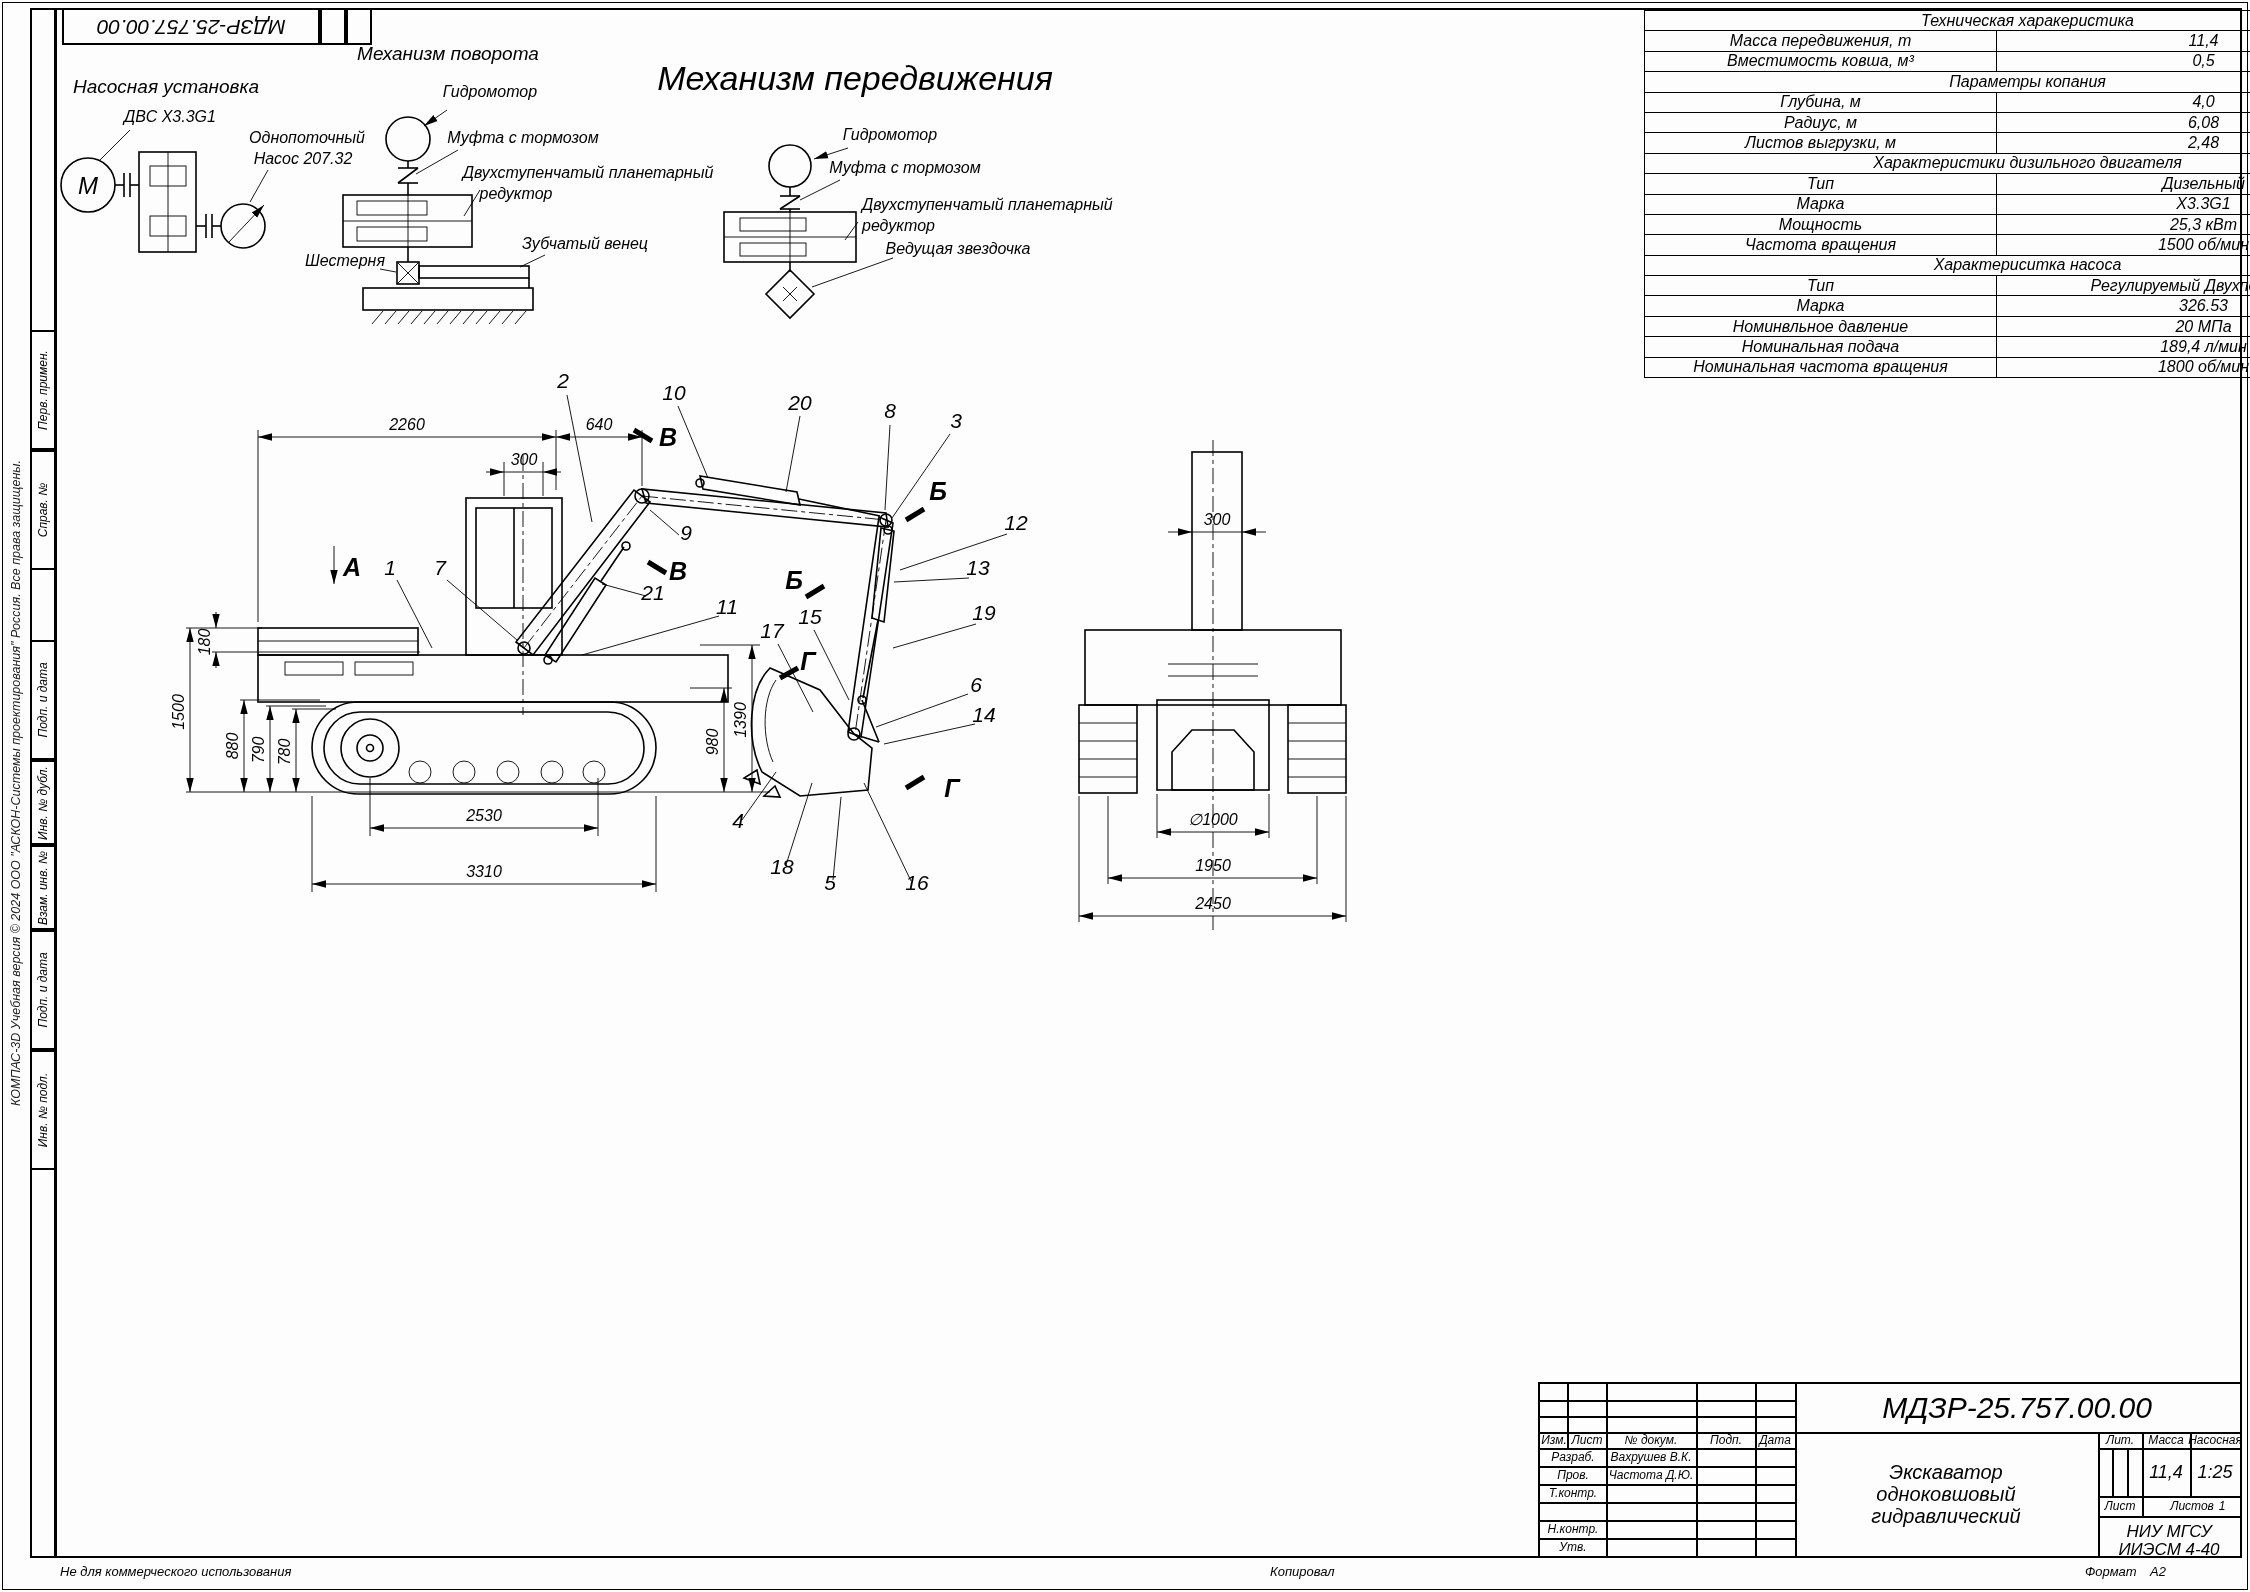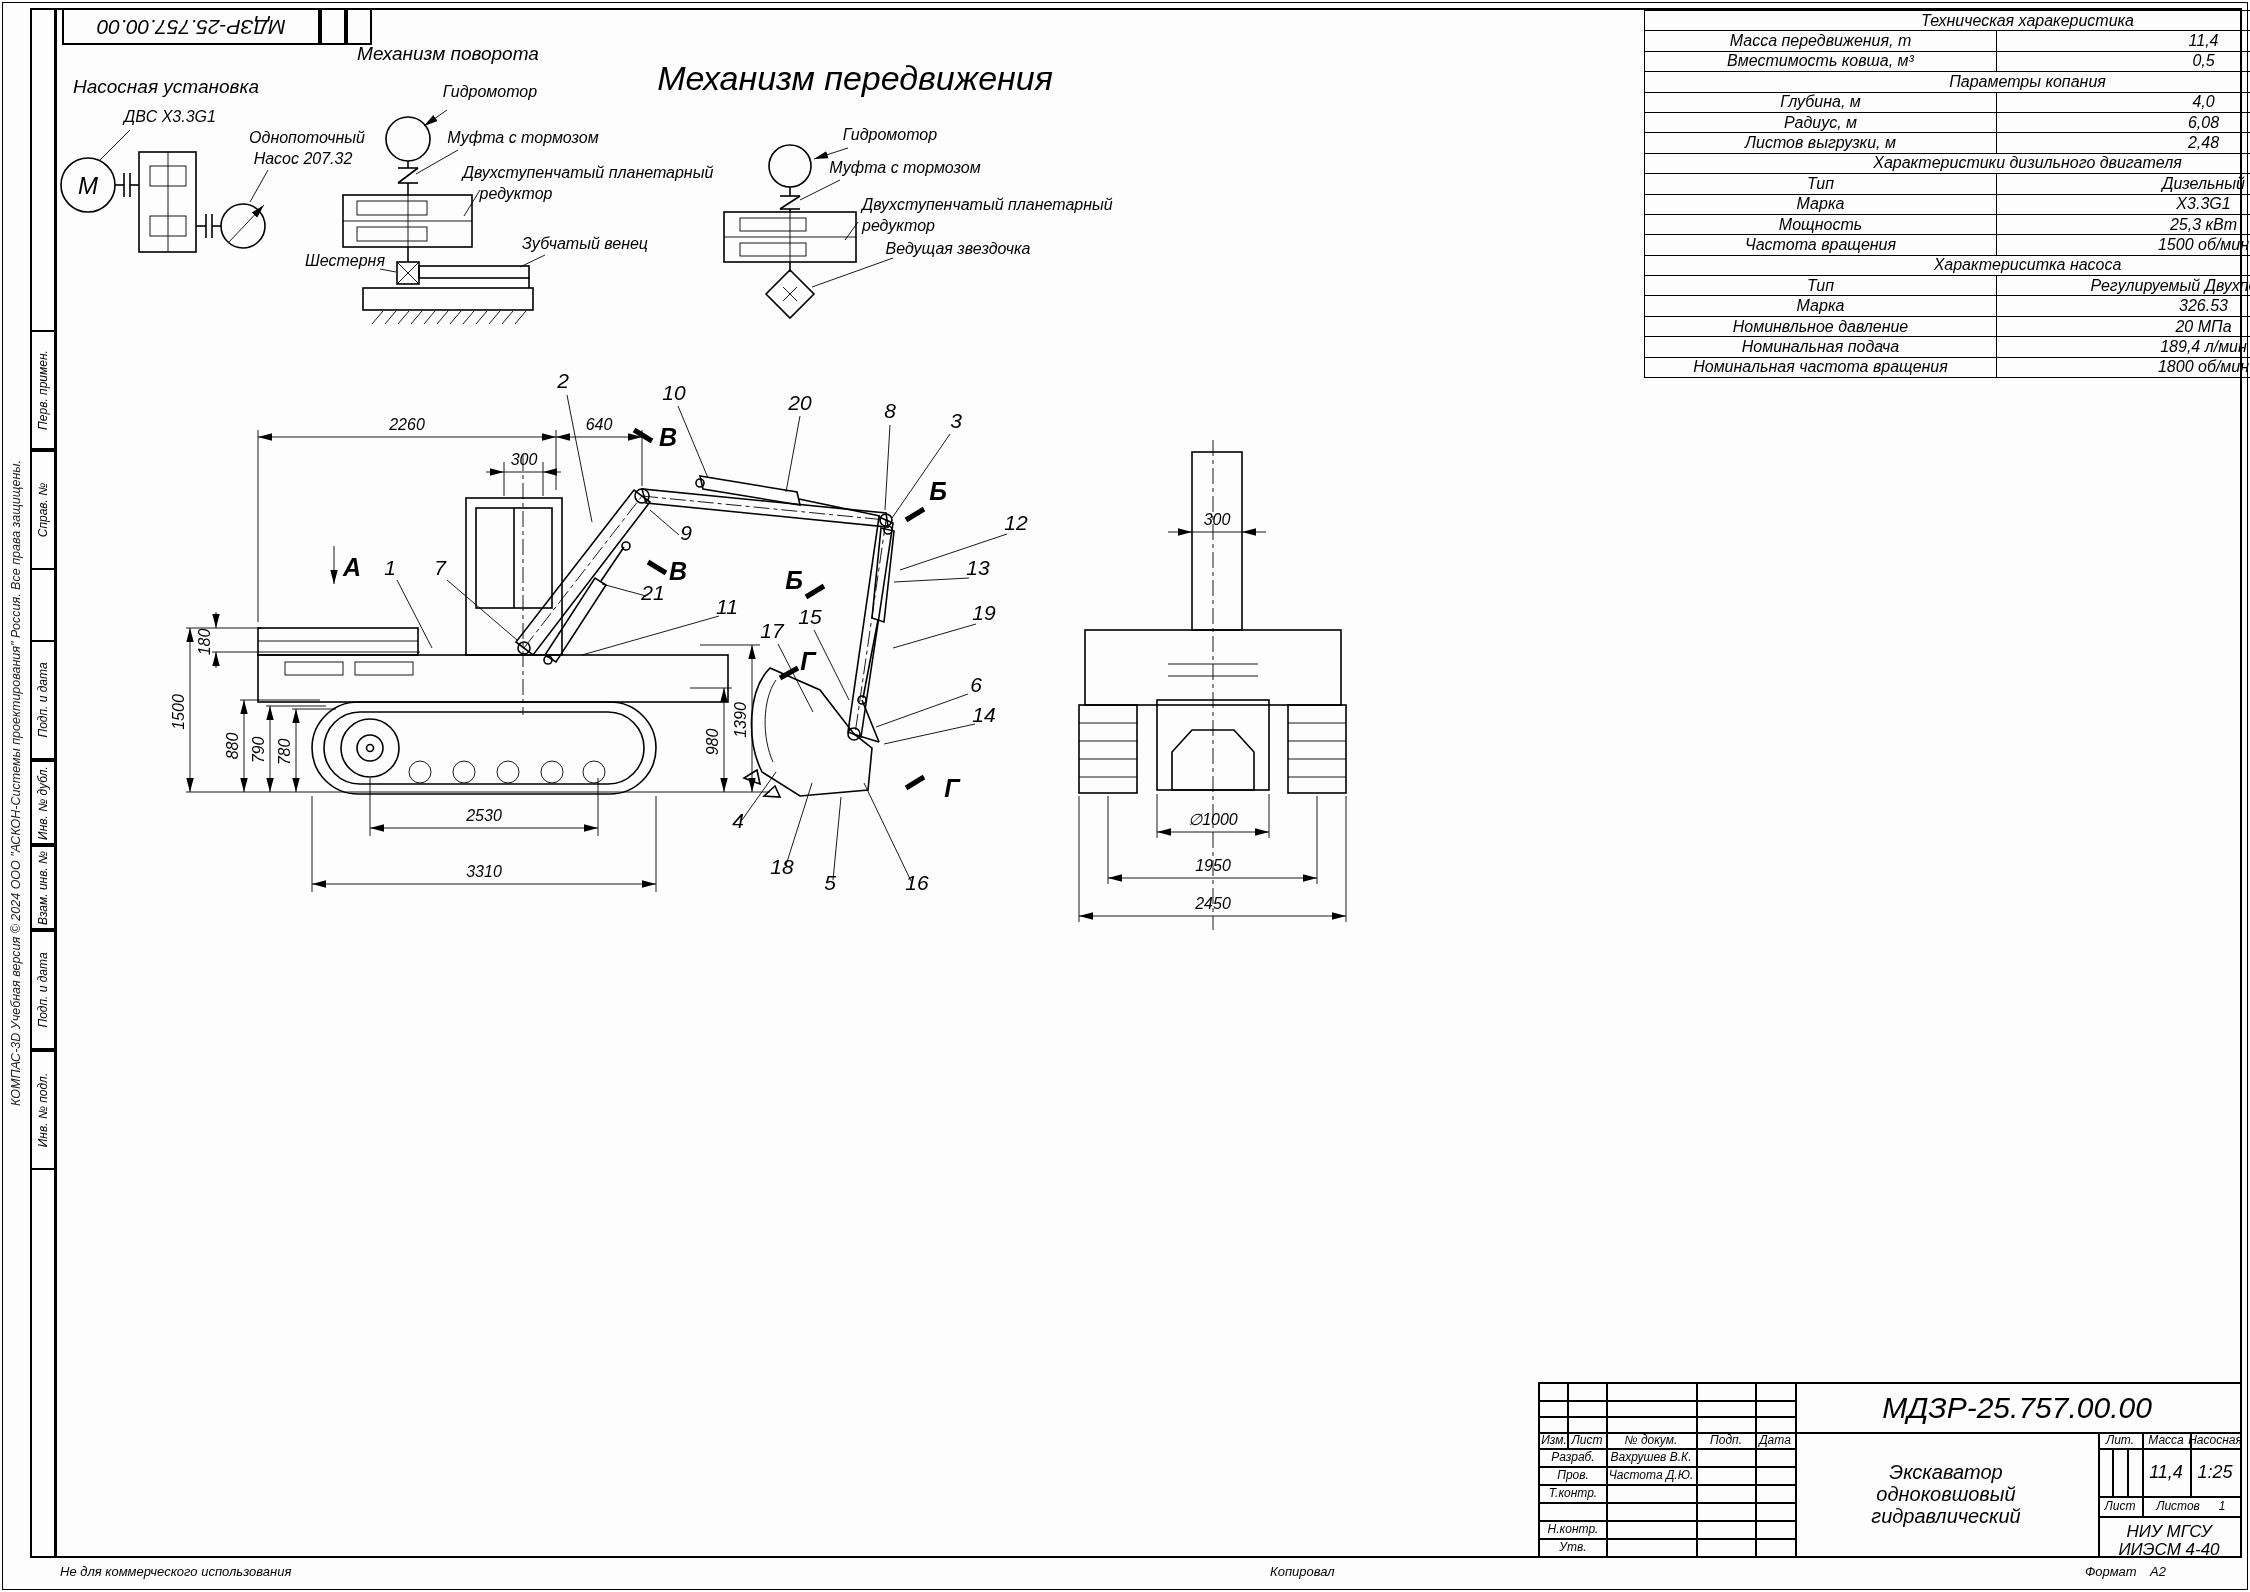--- a/index.html
+++ b/index.html
@@ -506,21 +506,21 @@
     <div class="tbt b30" style="left:477px;top:24px">МДЗР-25.757.00.00</div>
     <div class="tbt b20" style="left:406px;top:88px">Экскаватор</div>
     <div class="tbt b20" style="left:406px;top:110px">одноковшовый</div>
     <div class="tbt b20" style="left:406px;top:132px">гидравлический</div>
     <div class="tbt" style="left:580px;top:56px">Лит.</div>
     <div class="tbt" style="left:626px;top:56px">Масса</div>
     <div class="tbt" style="left:675px;top:56px">Насосная</div>
     <div class="tbt b18" style="left:626px;top:88px">11,4</div>
     <div class="tbt b18" style="left:675px;top:88px">1:25</div>
     <div class="tbt" style="left:580px;top:122px">Лист</div>
-    <div class="tbt" style="left:638px;top:122px">Листов</div>
+    <div class="tbt" style="left:652px;top:122px">Листов</div>
     <div class="tbt" style="left:682px;top:122px">1</div>
     <div class="tbt b17" style="left:629px;top:148px">НИУ МГСУ</div>
     <div class="tbt b17" style="left:629px;top:166px">ИИЭСМ 4-40</div>
     <div class="tbt" style="left:14px;top:56px">Изм.</div>
     <div class="tbt" style="left:47px;top:56px">Лист</div>
     <div class="tbt" style="left:111px;top:56px">№ докум.</div>
     <div class="tbt" style="left:186px;top:56px">Подп.</div>
     <div class="tbt" style="left:235px;top:56px">Дата</div>
     <div class="tbt" style="left:33px;top:73px">Разраб.</div>
     <div class="tbt" style="left:111px;top:73px">Вахрушев В.К.</div>

